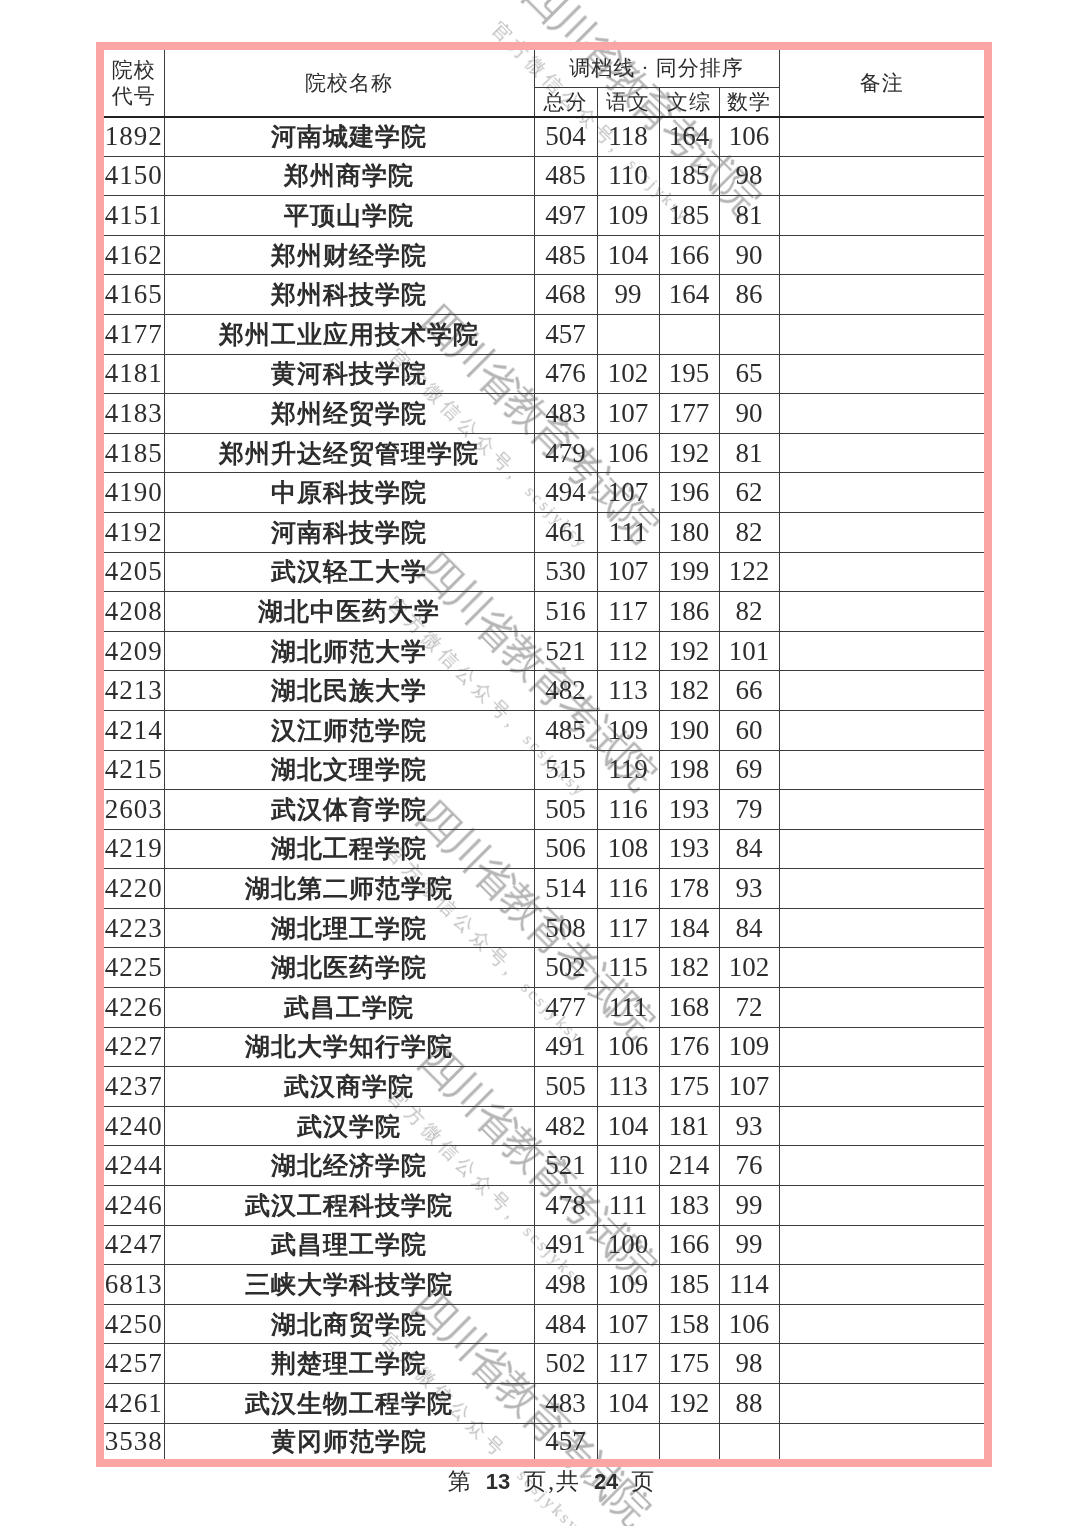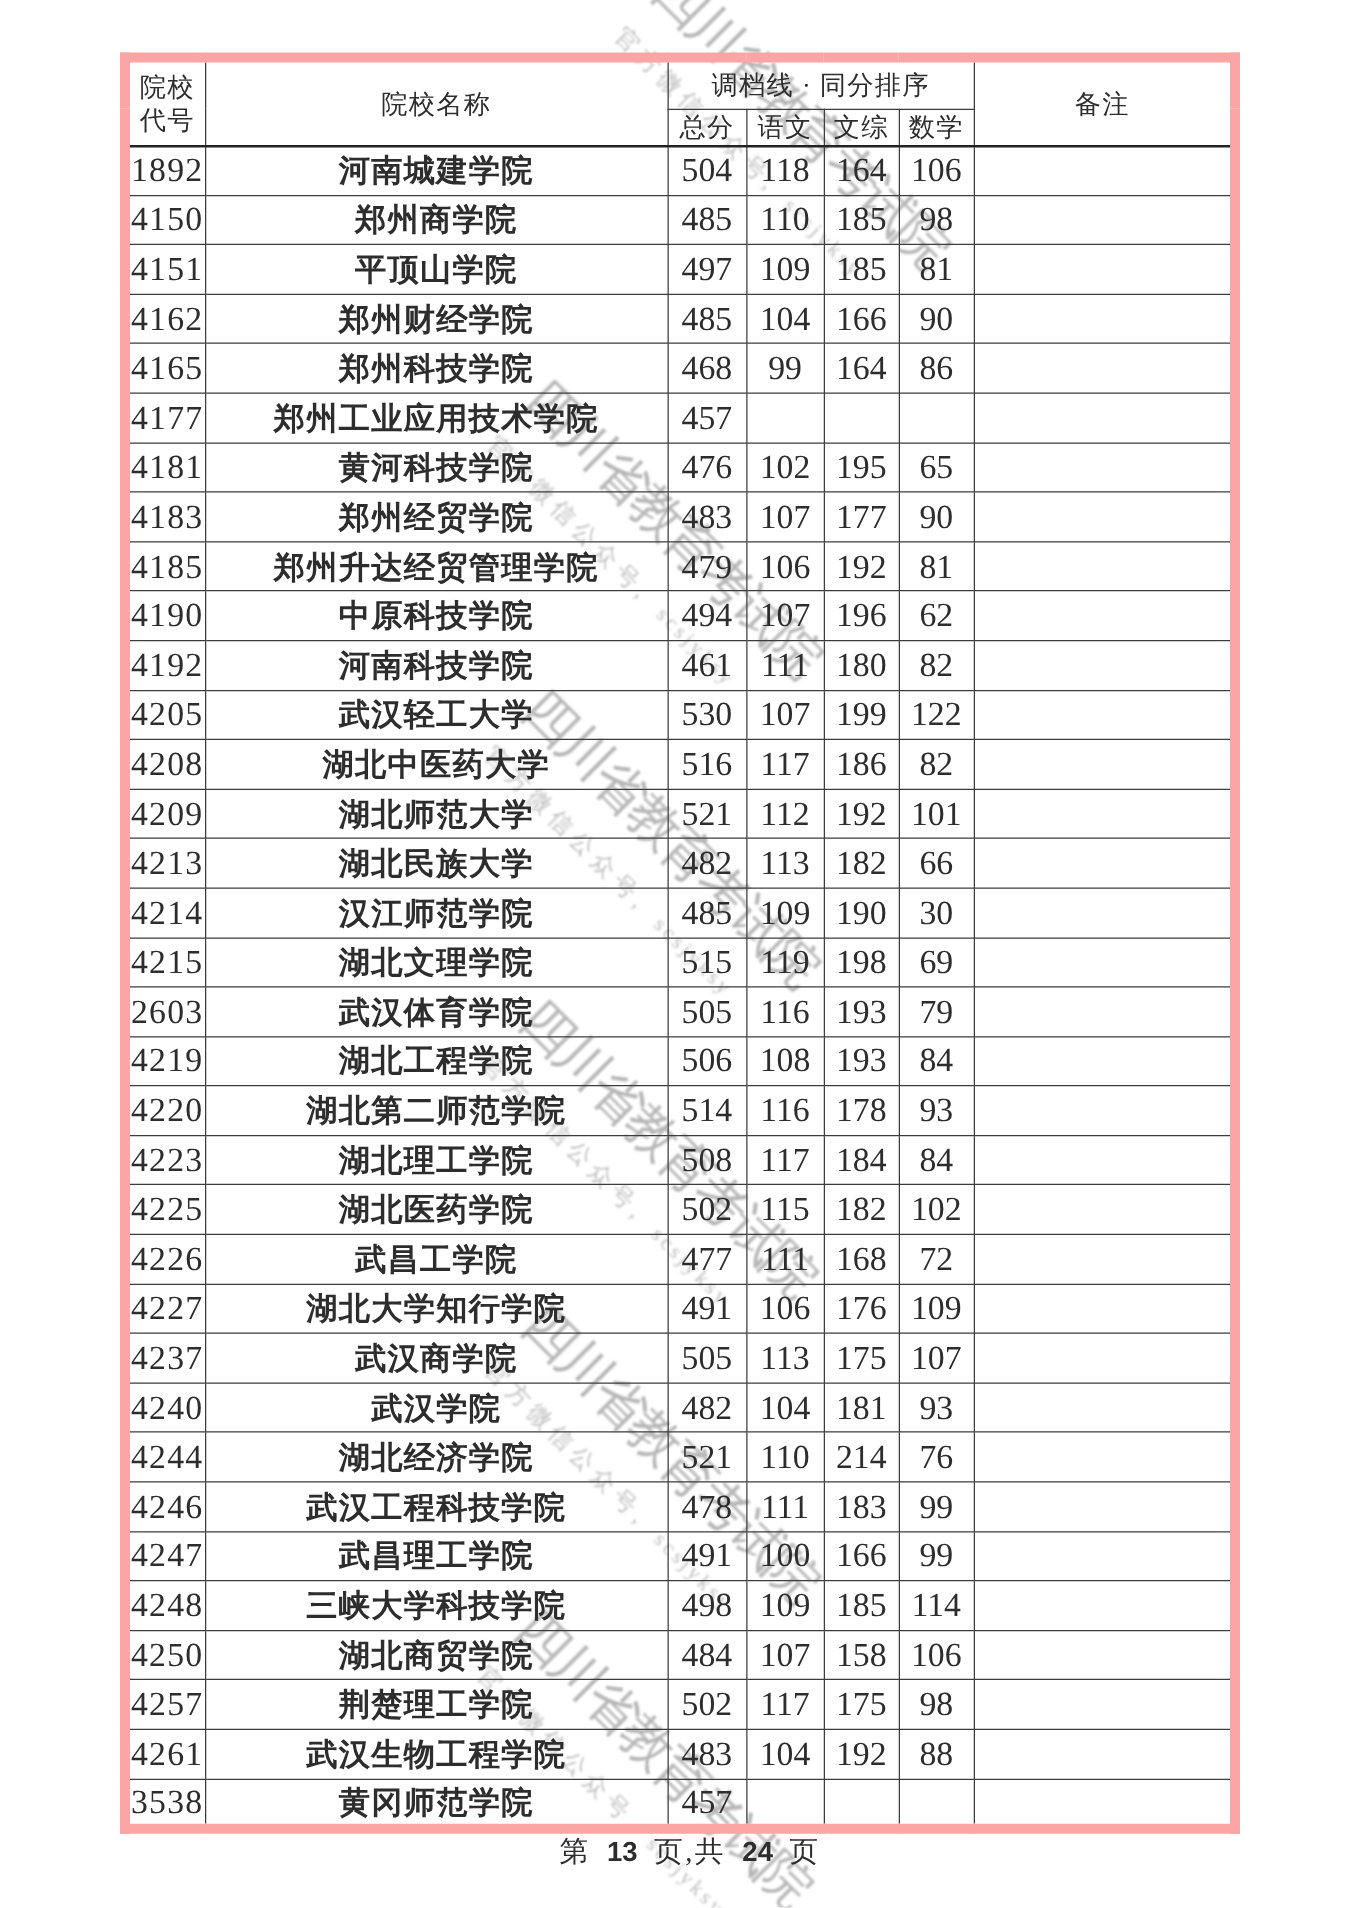--- a/index.html
+++ b/index.html
@@ -292,21 +292,21 @@
     <td class="num">66</td>
     <td class="remark-col"></td>
   </tr>
 
   <tr>
     <td class="code">4214</td>
     <td class="name">汉江师范学院</td>
     <td class="num">485</td>
     <td class="num">109</td>
     <td class="num">190</td>
-    <td class="num">30</td>
+    <td class="num">60</td>
     <td class="remark-col"></td>
   </tr>
 
   <tr>
     <td class="code">4215</td>
     <td class="name">湖北文理学院</td>
     <td class="num">515</td>
     <td class="num">119</td>
     <td class="num">198</td>
     <td class="num">69</td>
@@ -427,21 +427,21 @@
     <td class="code">4247</td>
     <td class="name">武昌理工学院</td>
     <td class="num">491</td>
     <td class="num">100</td>
     <td class="num">166</td>
     <td class="num">99</td>
     <td class="remark-col"></td>
   </tr>
 
   <tr>
-    <td class="code">4248</td>
+    <td class="code">6813</td>
     <td class="name">三峡大学科技学院</td>
     <td class="num">498</td>
     <td class="num">109</td>
     <td class="num">185</td>
     <td class="num">114</td>
     <td class="remark-col"></td>
   </tr>
 
   <tr>
     <td class="code">4250</td>

